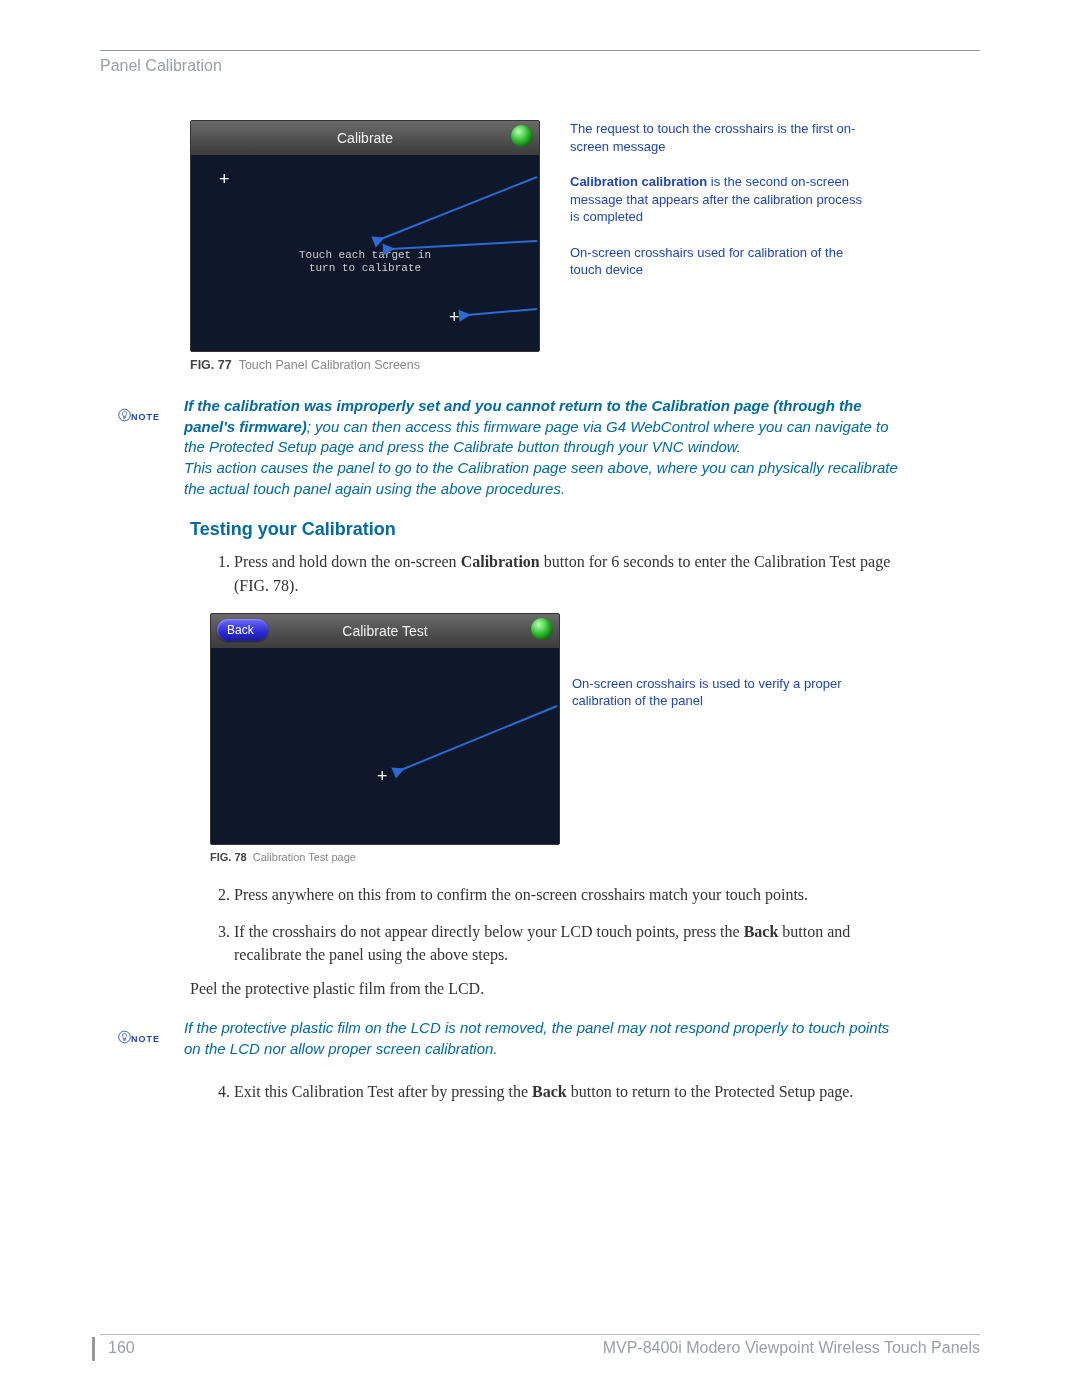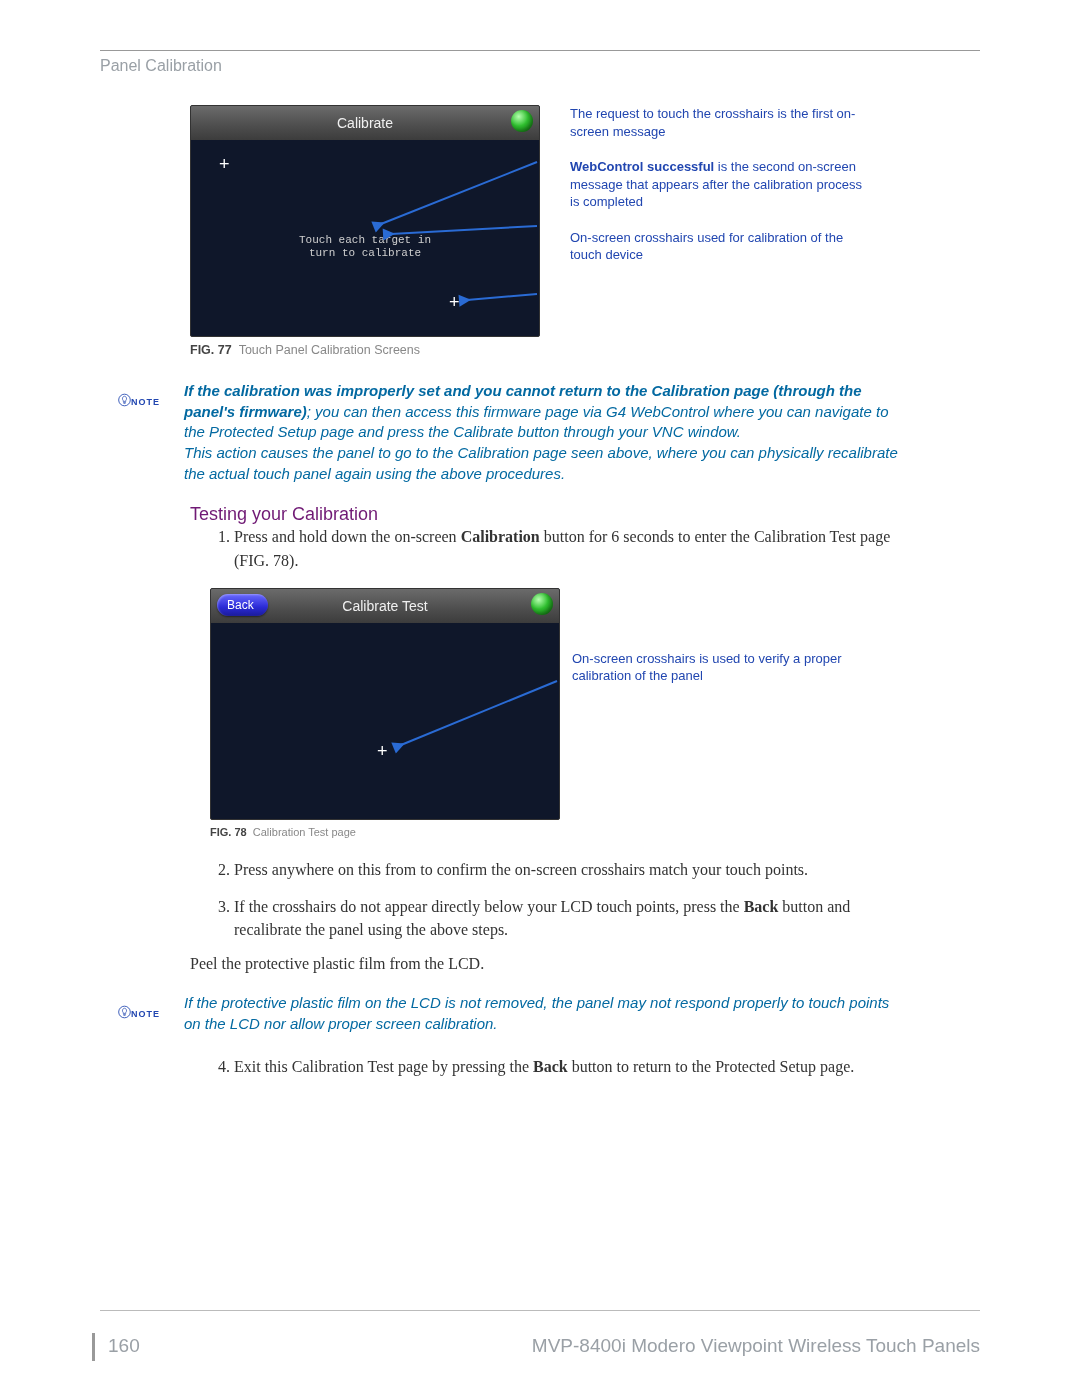--- a/index.html
+++ b/index.html
@@ -17,21 +17,21 @@
   }
   .top-rule {
     border-top: 1px solid #999;
     margin: 10px 0 6px 0;
   }
   .section-label {
     font-family: "Segoe UI", Arial, sans-serif;
     font-size: 16px;
     color: #9aa0a6;
     font-weight: 400;
-    margin-bottom: 30px;
+    margin-bottom: 45px;
   }
   .fig77-wrap {
     display: flex;
     align-items: flex-start;
     margin-left: 90px;
     margin-bottom: 6px;
     position: relative;
   }
   .screen {
     width: 348px;
@@ -140,24 +140,24 @@
     font-family: Arial, sans-serif;
     font-size: 15px;
     font-style: italic;
     color: #0369a1;
     line-height: 1.38;
     max-width: 720px;
   }
   .note-body .b { font-weight: bold; }
   .h2 {
     font-family: "Segoe UI", Arial, sans-serif;
-    color: #701a75;
-    font-weight: 400;
+    color: #0369a1;
+    font-weight: 700;
     font-size: 18px;
-    margin: 6px 0 0 90px;
+    margin: 6px 0 10px 90px;
   }
   ol.steps {
     margin: 0 0 0 110px;
     padding: 0 70px 0 24px;
     font-size: 16px;
   }
   ol.steps > li { margin-bottom: 14px; line-height: 1.45; }
   ol.steps .bold { font-weight: bold; }
   .fig78-wrap {
     display: flex;
@@ -176,25 +176,25 @@
   .after-list {
     font-size: 16px;
     margin: 6px 0 20px 90px;
     max-width: 780px;
   }
   .footer {
     position: absolute;
     left: 100px; right: 100px;
     bottom: 40px;
     border-top: 1px solid #bbb;
-    padding-top: 24px;
+    padding-top: 4px;
     display: flex;
     justify-content: space-between;
     font-family: "Segoe UI", Arial, sans-serif;
-    font-size: 19px;
+    font-size: 16px;
     color: #9aa0a6;
   }
   .footer .pagenum-bar {
     position: absolute;
     left: -8px; top: -2px; bottom: -4px;
     width: 3px; background: #999;
   }
   .footer-left { position: relative; padding-left: 8px; }
 </style>
 </head>
@@ -220,21 +220,21 @@
           </marker>
         </defs>
         <line x1="346" y1="56" x2="190" y2="118" stroke="#2a6bd4" stroke-width="2" marker-end="url(#ah1)"></line>
         <line x1="346" y1="120" x2="200" y2="128" stroke="#2a6bd4" stroke-width="2" marker-end="url(#ah1)"></line>
         <line x1="346" y1="188" x2="276" y2="194" stroke="#2a6bd4" stroke-width="2" marker-end="url(#ah1)"></line>
       </svg>
     </div>
     <div class="callouts">
       <div class="blk">The request to touch the crosshairs is the first on-screen message</div>
       <div class="blk">
-        <span class="bold">WebControl successful</span><span> is the second on-screen message that appears after the calibration process is completed</span>
+        <span class="bold">Calibration calibration</span><span> is the second on-screen message that appears after the calibration process is completed</span>
       </div>
       <div class="blk">On-screen crosshairs used for calibration of the touch device</div>
     </div>
   </div>
   <div class="fig-caption">
     <span class="fignum">FIG. 77</span>&nbsp;&nbsp;<span>Touch Panel Calibration Screens</span>
   </div>
 
   <div class="note-row">
     <div class="note-icon">
@@ -304,21 +304,21 @@
       </svg>
       <span class="note-text">NOTE</span>
     </div>
     <div class="note-body">
       <span>If the protective plastic film on the LCD is not removed, the panel may not respond properly to touch points on the LCD nor allow proper screen calibration.</span>
     </div>
   </div>
 
   <ol class="steps" start="4">
     <li>
-      <span>Exit this Calibration Test page by pressing the </span><span class="bold">Back</span><span> button to return to the Protected Setup page.</span>
+      <span>Exit this Calibration Test after by pressing the </span><span class="bold">Back</span><span> button to return to the Protected Setup page.</span>
     </li>
   </ol>
 
 </div>
 
 <div class="footer">
   <div class="footer-left">
     <span class="pagenum-bar"></span>
     <span>160</span>
   </div>

